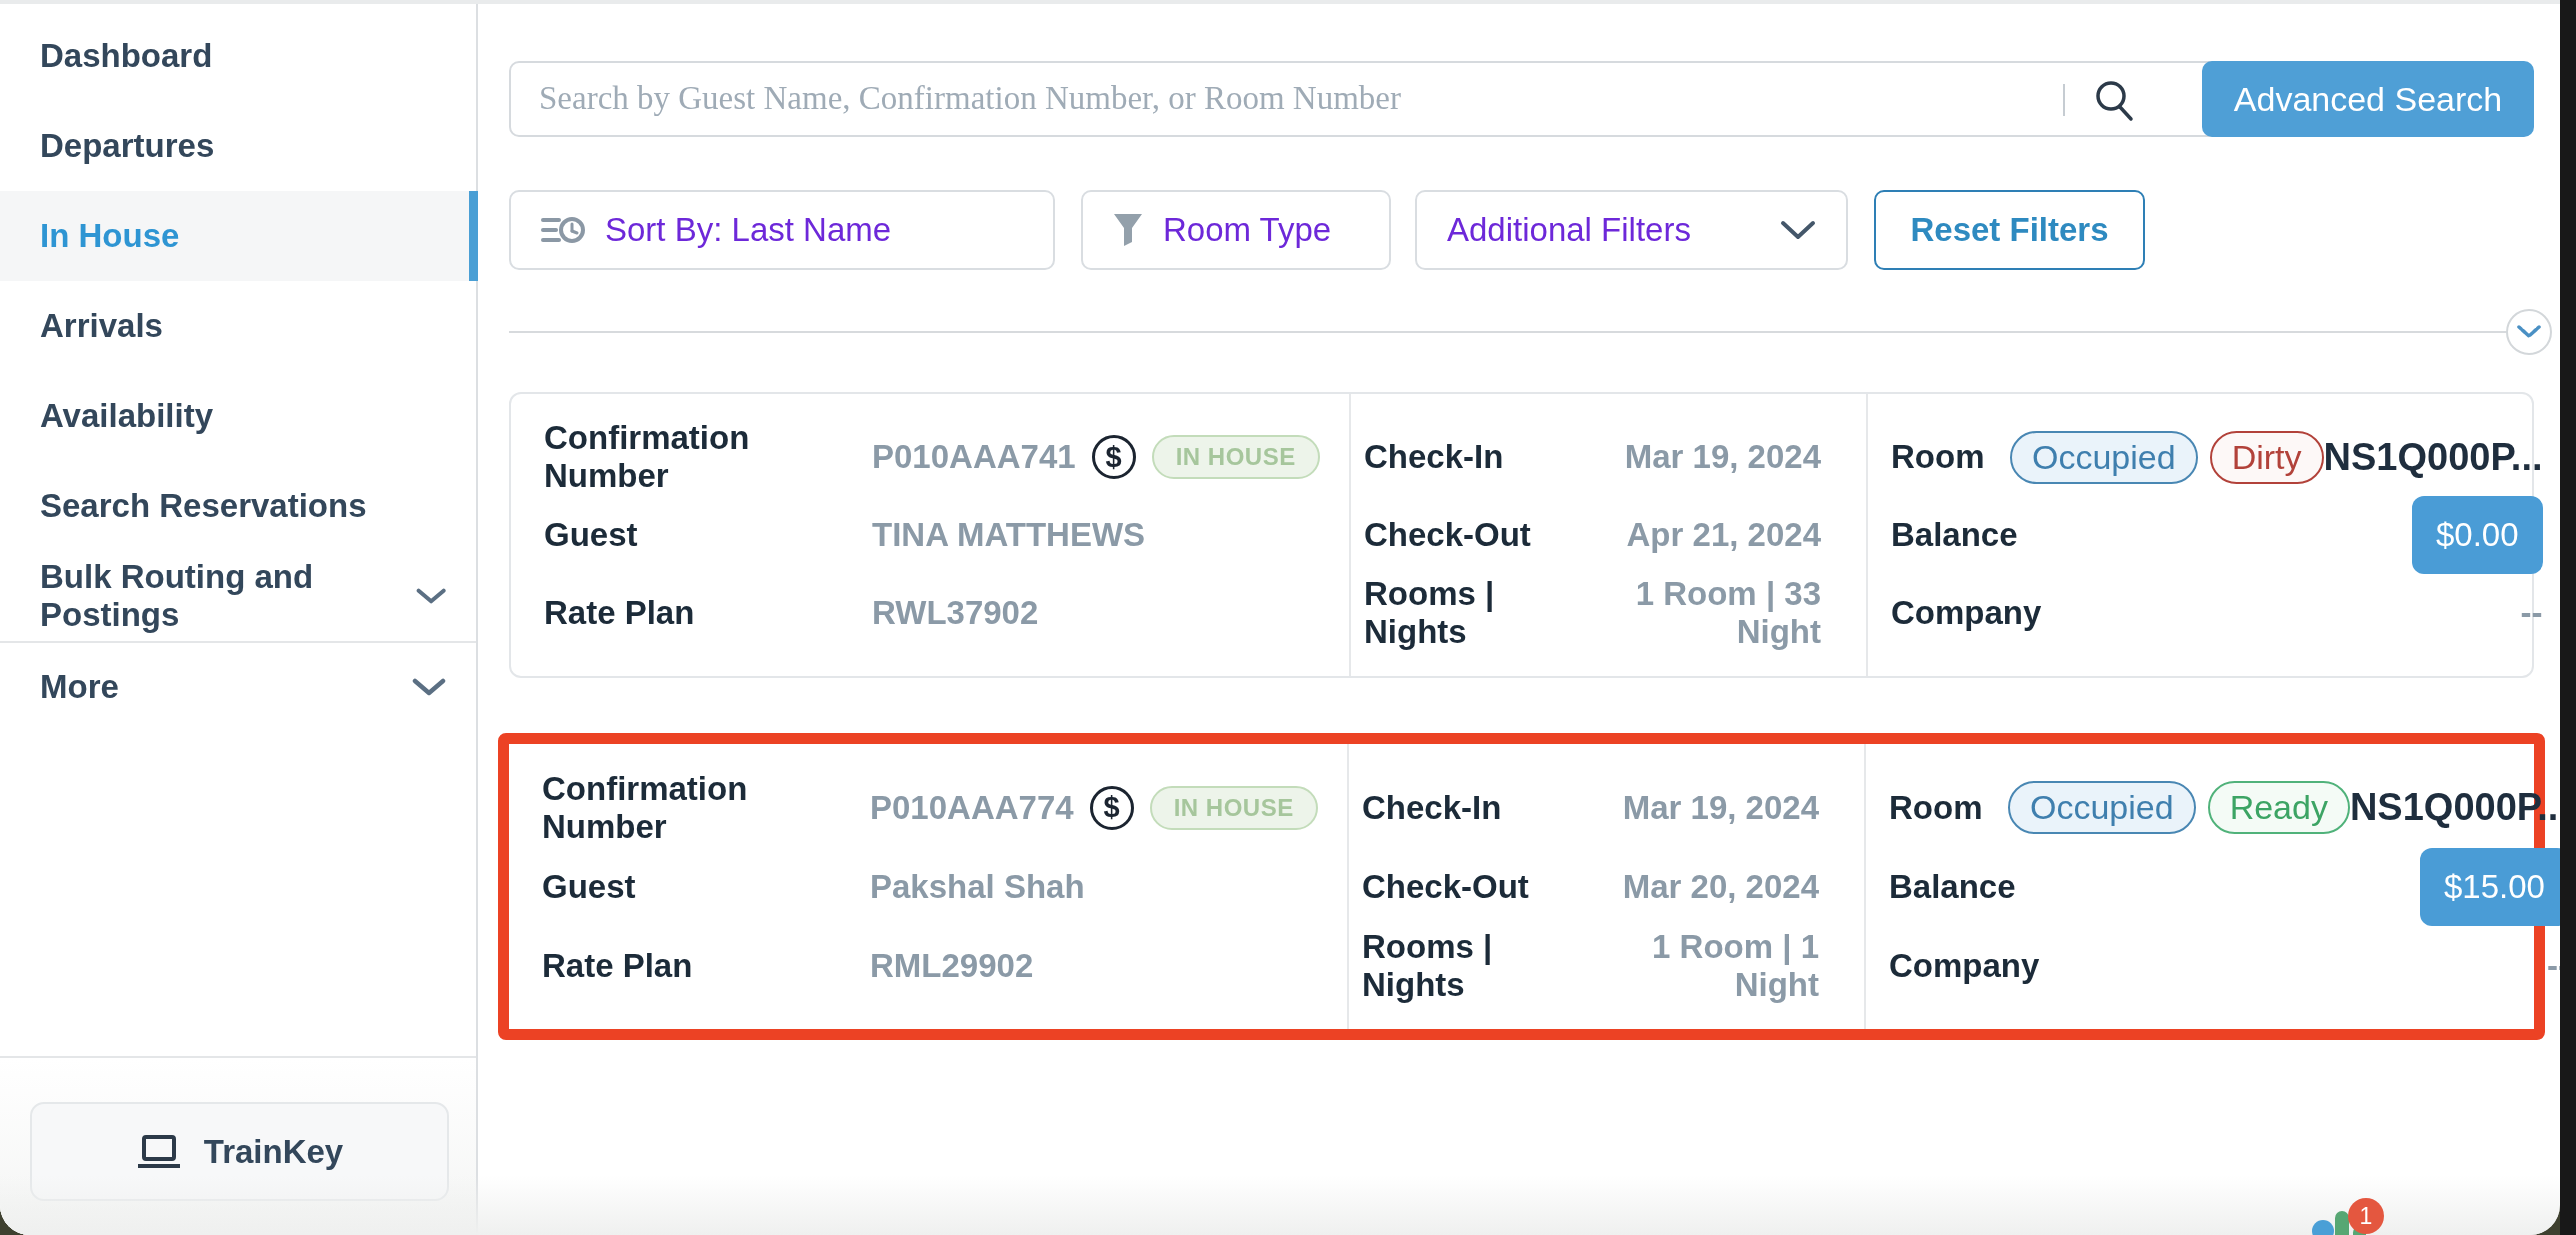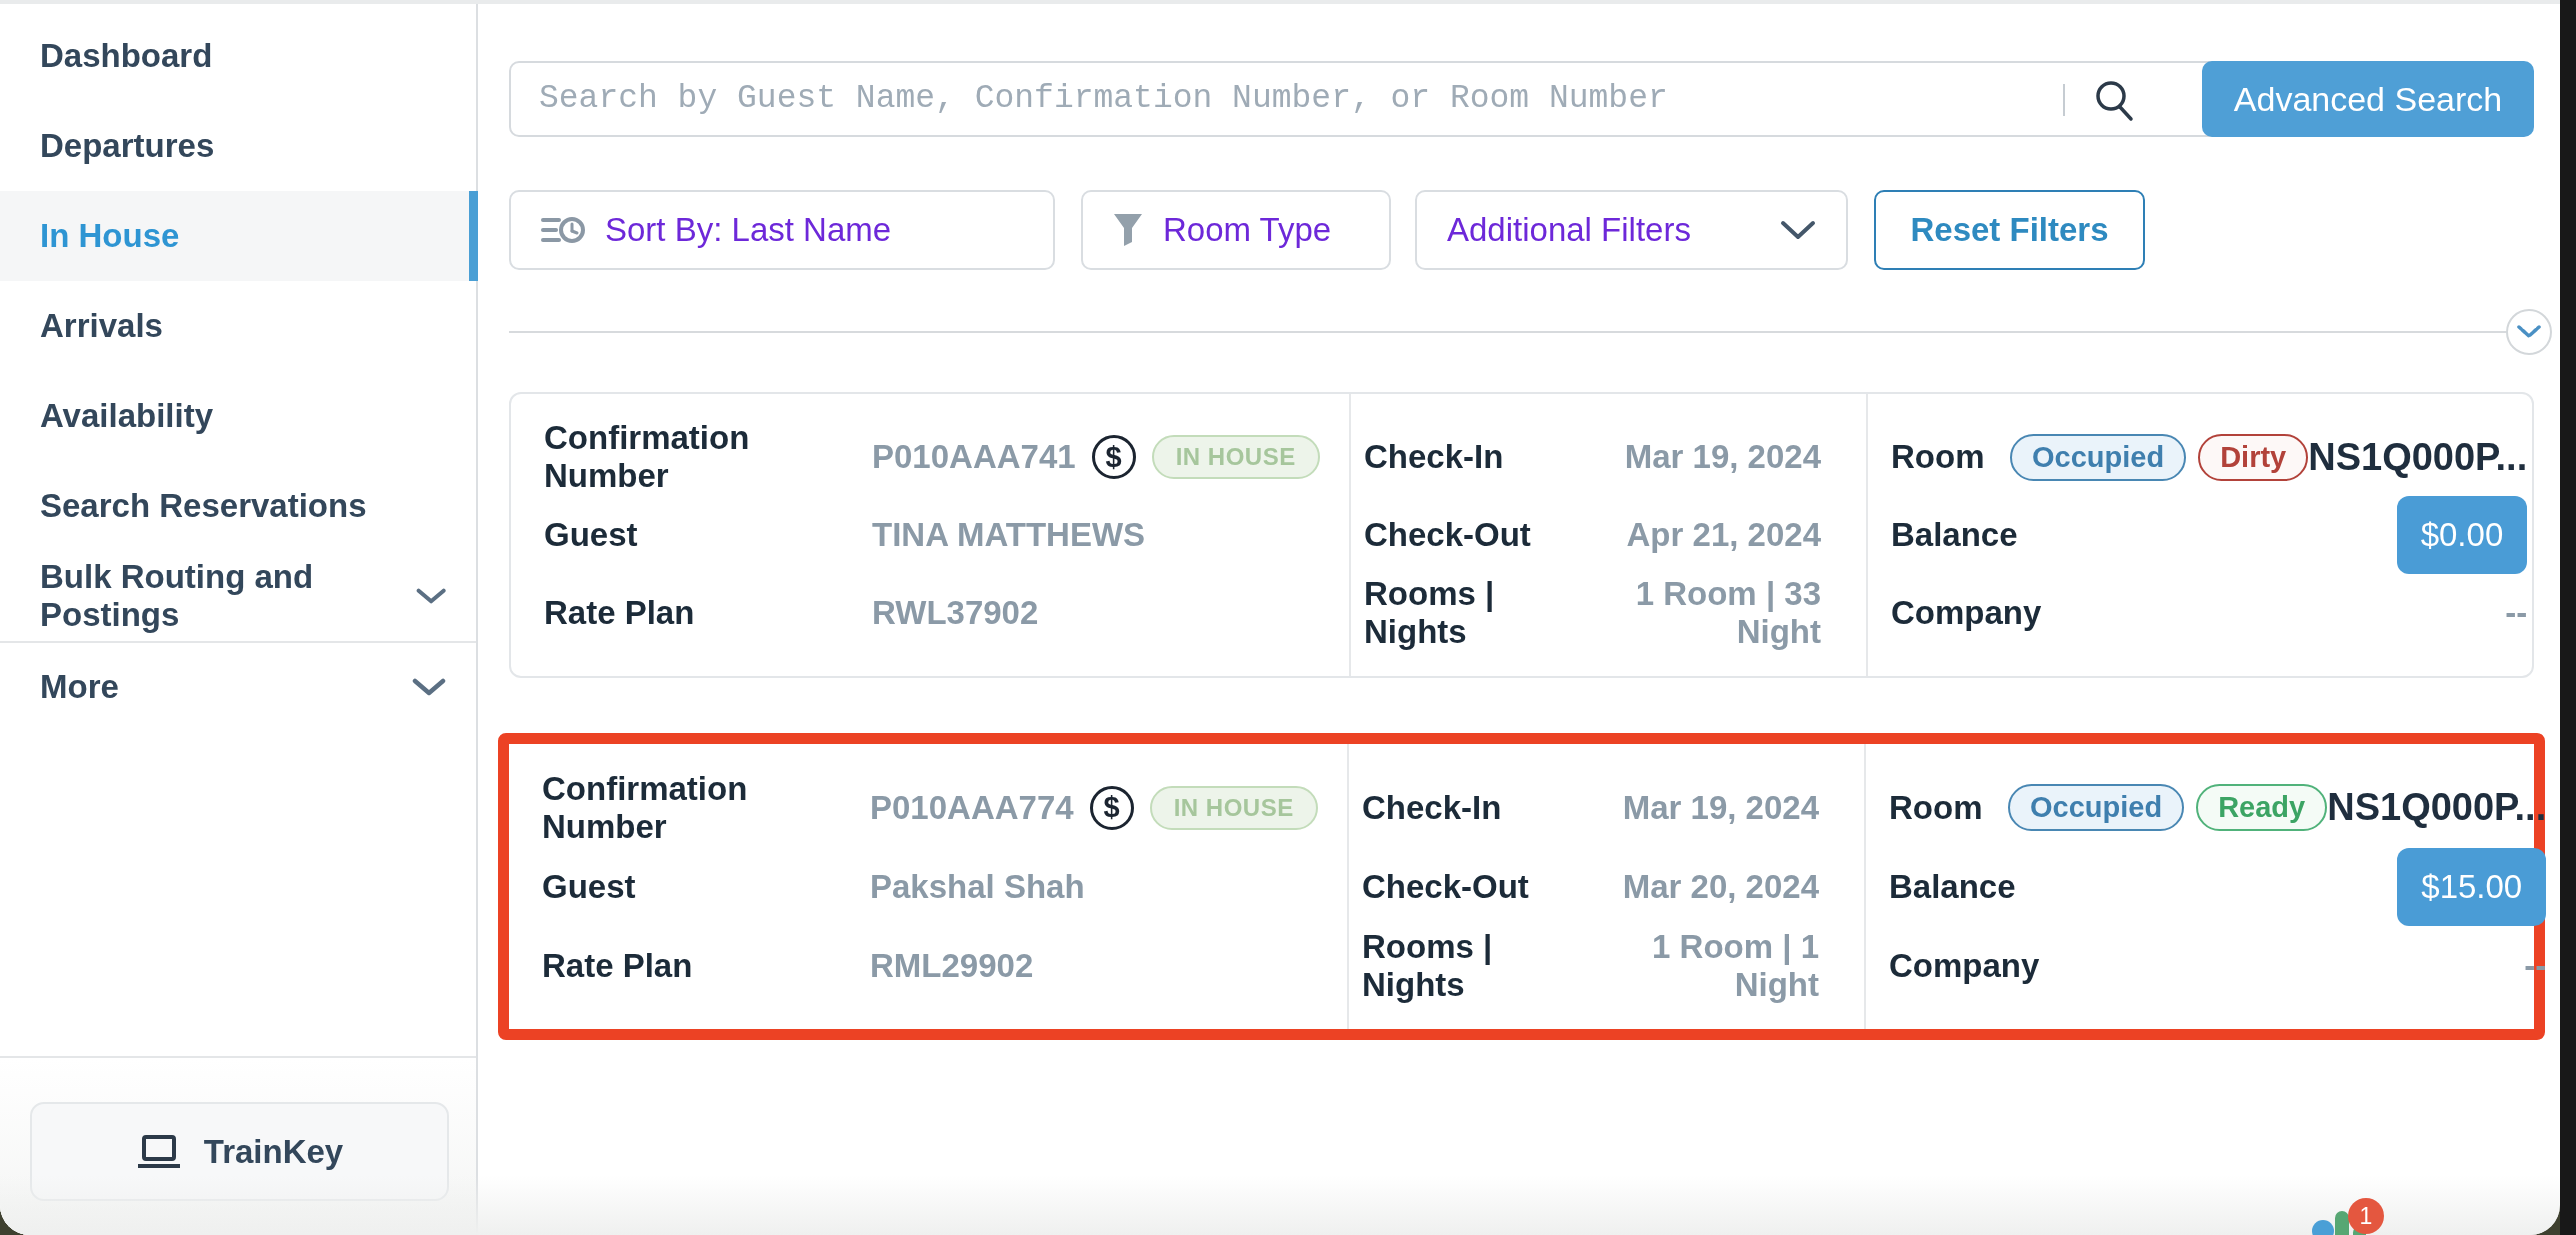--- a/index.html
+++ b/index.html
@@ -52,21 +52,21 @@
     font-size:33px; font-weight:700; color:#33475b; cursor:pointer;
   }
   .laptop-ic { width:46px; height:36px; }
   .laptop-ic rect, .laptop-ic line { stroke:#2c3a49; stroke-width:4; fill:none; }
   
   .main { position:absolute; left:480px; top:0; width:2080px; height:1235px; }
   .search-input {
     position:absolute; left:29px; top:57px; width:1845px; height:76px;
     border:2px solid #d6dade; border-radius:10px; background:#fff;
     font-size:33px; color:#33475b; padding:0 129px 2px 28px;
-    font-family:Liberation Mono, monospace;
+    font-family:Liberation Serif, serif;
   }
   .search-input::placeholder { color:#9fabb6; opacity:1; }
   .search-divider {
     position:absolute; left:1583px; top:80px; width:2px; height:32px; background:#c6ccd2;
   }
   .search-ic { position:absolute; left:1611px; top:73px; width:46px; height:46px; cursor:pointer; }
   .search-ic circle { fill:none; stroke:#2c3a49; stroke-width:3.5; }
   .search-ic line { stroke:#2c3a49; stroke-width:3.5; stroke-linecap:round; }
   .advanced-btn {
     position:absolute; left:1722px; top:57px; width:332px; height:76px;
@@ -129,21 +129,21 @@
     width:44px; height:44px; border:3.5px solid #1b2430; border-radius:50%;
     display:flex; align-items:center; justify-content:center;
     font-size:29px; font-weight:700; color:#1b2430; margin-left:16px; flex:none; cursor:pointer;
   }
   .inhouse-badge {
     margin-left:16px; padding:6px 22px; border-radius:994px;
     background:#edf4ea; border:2px solid #c3dcba; color:#a6c69c;
     font-size:24px; font-weight:700; letter-spacing:0.5px;
   }
   .pill {
-    padding:5px 20px; border-radius:994px; font-size:29px; font-weight:700; flex:none;
+    padding:5px 20px; border-radius:994px; font-size:34px; font-weight:400; flex:none;
   }
   .pill-occupied { background:#eaf3fa; border:2.5px solid #4987b3; color:#3f7fae; }
   .pill-dirty { background:#fdf8f7; border:2.5px solid #b2423a; color:#b2423a; margin-left:12px; }
   .pill-ready { background:#f4fbf6; border:2.5px solid #50b27a; color:#3ca464; margin-left:12px; }
   .room-number { font-size:38px; font-weight:700; color:#1f2e3e; }
   .balance-chip {
     margin-left:auto; background:#4a9cd6; color:#fff; border:none;
     font-size:33px; font-weight:400; padding:20px 24px; border-radius:12px; cursor:pointer;
     font-family:"Liberation Sans", sans-serif;
   }

